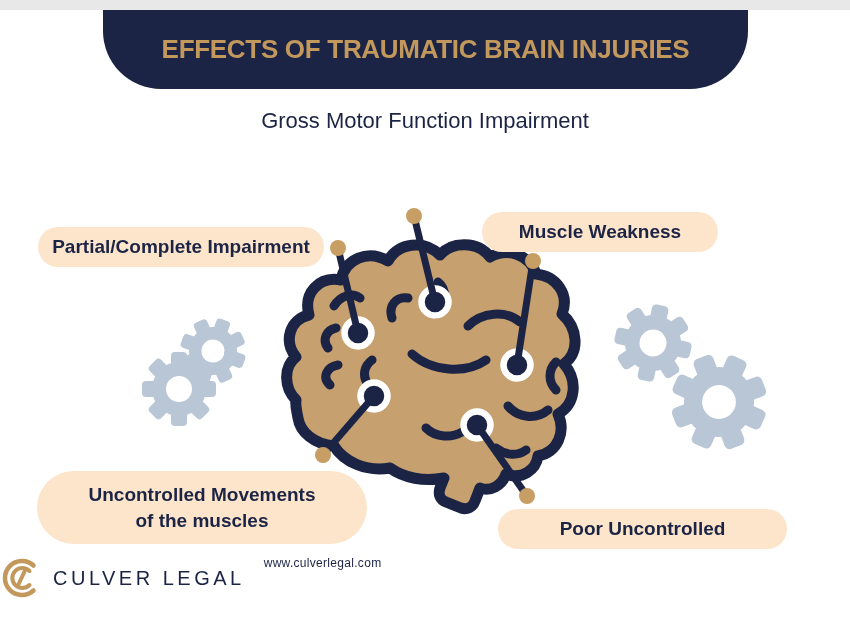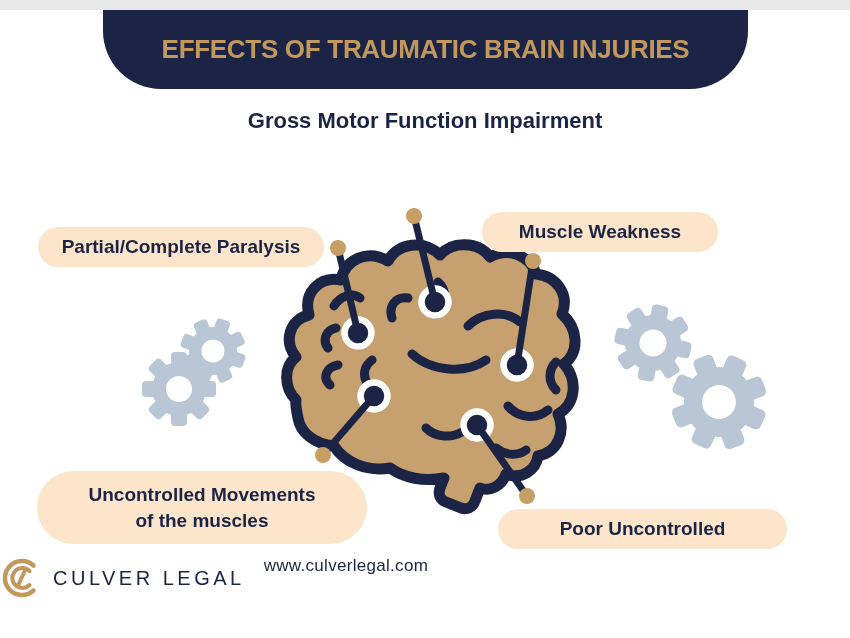--- a/index.html
+++ b/index.html
@@ -15,21 +15,21 @@
   .banner{
     position:absolute;left:103px;top:0;width:645px;height:79px;
     background:var(--navy);border-radius:0 0 58px 58px;
     display:flex;align-items:center;justify-content:center;
   }
   .banner-title{
     color:var(--gold);font-size:26px;font-weight:700;letter-spacing:-0.3px;white-space:nowrap;
   }
   .subtitle{
     position:absolute;left:0;top:98px;width:100%;text-align:center;
-    color:var(--navy);font-size:22px;font-weight:700;
+    color:var(--navy);font-size:22px;font-weight:400;
   }
   .art{position:absolute;left:0;top:0;width:850px;height:638px;pointer-events:none;}
   .fill-gear{fill:var(--gear-blue);}
   .brain-body{fill:var(--brain-tan);stroke:var(--navy);stroke-width:11;stroke-linejoin:round;}
   .fold{fill:none;stroke:var(--navy);stroke-width:9;stroke-linecap:round;}
   .marker{fill:var(--navy);stroke:#ffffff;stroke-width:6.5;}
   .connector{stroke:var(--navy);stroke-width:7;stroke-linecap:butt;}
   .dot{fill:var(--dot-tan);}
   .pill{
     position:absolute;background:var(--pill-peach);border-radius:21px;
@@ -42,21 +42,21 @@
   .p4{left:37px;top:461px;width:330px;height:73px;border-radius:37px;}
   .p5{left:498px;top:499px;width:289px;height:40px;}
   .footer{
     position:absolute;left:0;top:546px;width:100%;
     display:flex;flex-direction:row;align-items:flex-start;gap:19px;
   }
   .brand-row{display:flex;align-items:center;gap:9px;}
   .brand-name{
     color:var(--navy);font-size:20px;font-weight:500;letter-spacing:3.5px;white-space:nowrap;
   }
-  .website{color:var(--navy);font-size:17px;letter-spacing:0.3px;}
+  .website{color:var(--navy);font-size:12px;letter-spacing:0.3px;}
 </style>
 </head>
 <body>
 
 <div class="canvas">
 
   <div class="banner">
     <div class="banner-title">EFFECTS OF TRAUMATIC BRAIN INJURIES</div>
   </div>
 
@@ -135,21 +135,21 @@
     <line class="connector" x1="477" y1="415" x2="527" y2="486"></line>
 
     <circle class="dot" cx="338" cy="238" r="8"></circle>
     <circle class="dot" cx="414" cy="206" r="8"></circle>
     <circle class="dot" cx="533" cy="251" r="8"></circle>
     <circle class="dot" cx="323" cy="445" r="8"></circle>
     <circle class="dot" cx="527" cy="486" r="8"></circle>
   </svg>
 
   <div class="pill p2">
-    <span>Partial/Complete Paralysis</span>
+    <span>Partial/Complete Impairment</span>
   </div>
   <div class="pill p3">
     <span>Muscle Weakness</span>
   </div>
   <div class="pill p4">
     <span>Uncontrolled Movements
 of the muscles</span>
   </div>
   <div class="pill p5">
     <span>Poor Uncontrolled</span>

